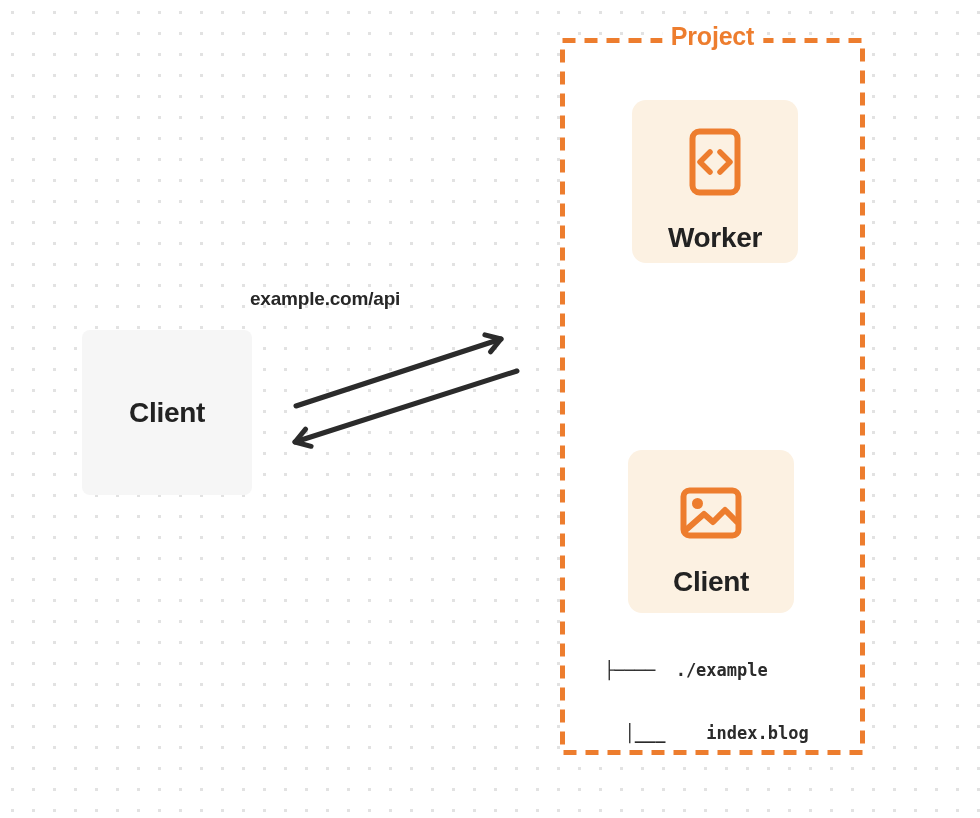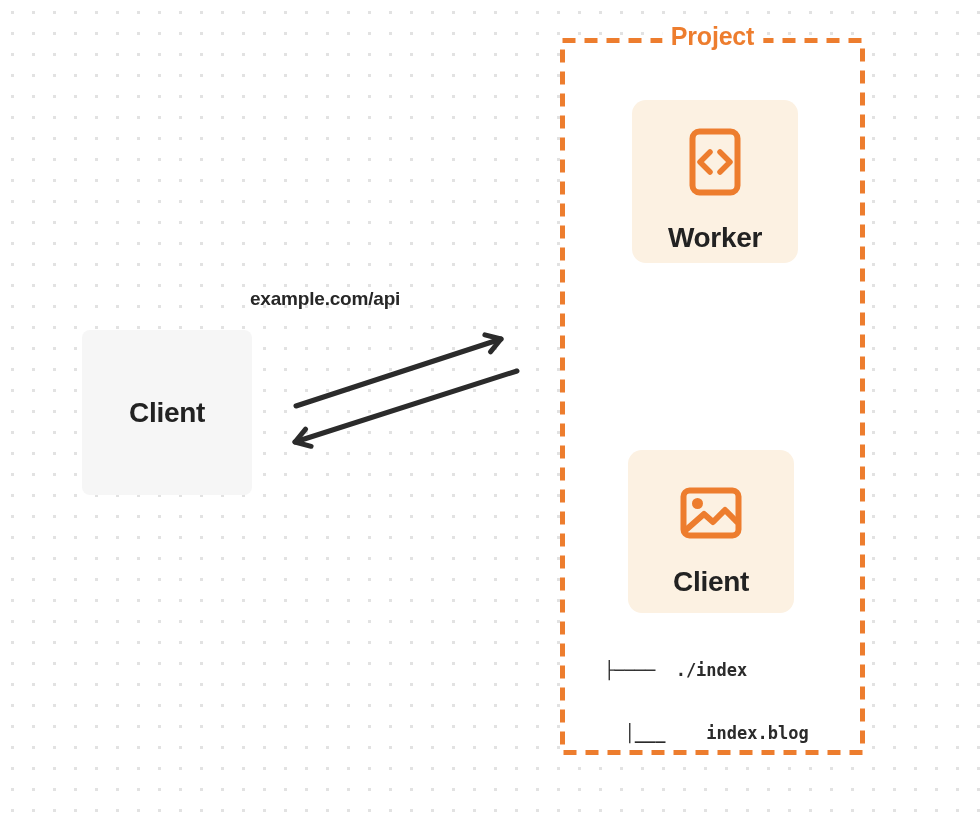--- a/index.html
+++ b/index.html
@@ -112,19 +112,19 @@
         <svg width="62" height="52" viewBox="0 0 62 52">
           <rect x="3.5" y="3.5" width="55" height="45" rx="6" class="icon-stroke" stroke-width="6"></rect>
           <circle cx="17.5" cy="16.5" r="5.5" class="icon-fill"></circle>
           <path d="M7 42 L24 27 L33 35 L45 23 L57 35" class="icon-stroke" stroke-width="6" stroke-linejoin="round" stroke-linecap="round"></path>
         </svg>
       </span>
       <span class="card-label">Client</span>
     </div>
 
     <div class="file-tree">
-      <div>├────  ./index</div>
+      <div>├────  ./example</div>
       <div>  │___    index.blog</div>
       
     </div>
   </div>
 
 </div>
 
 </body></html>

